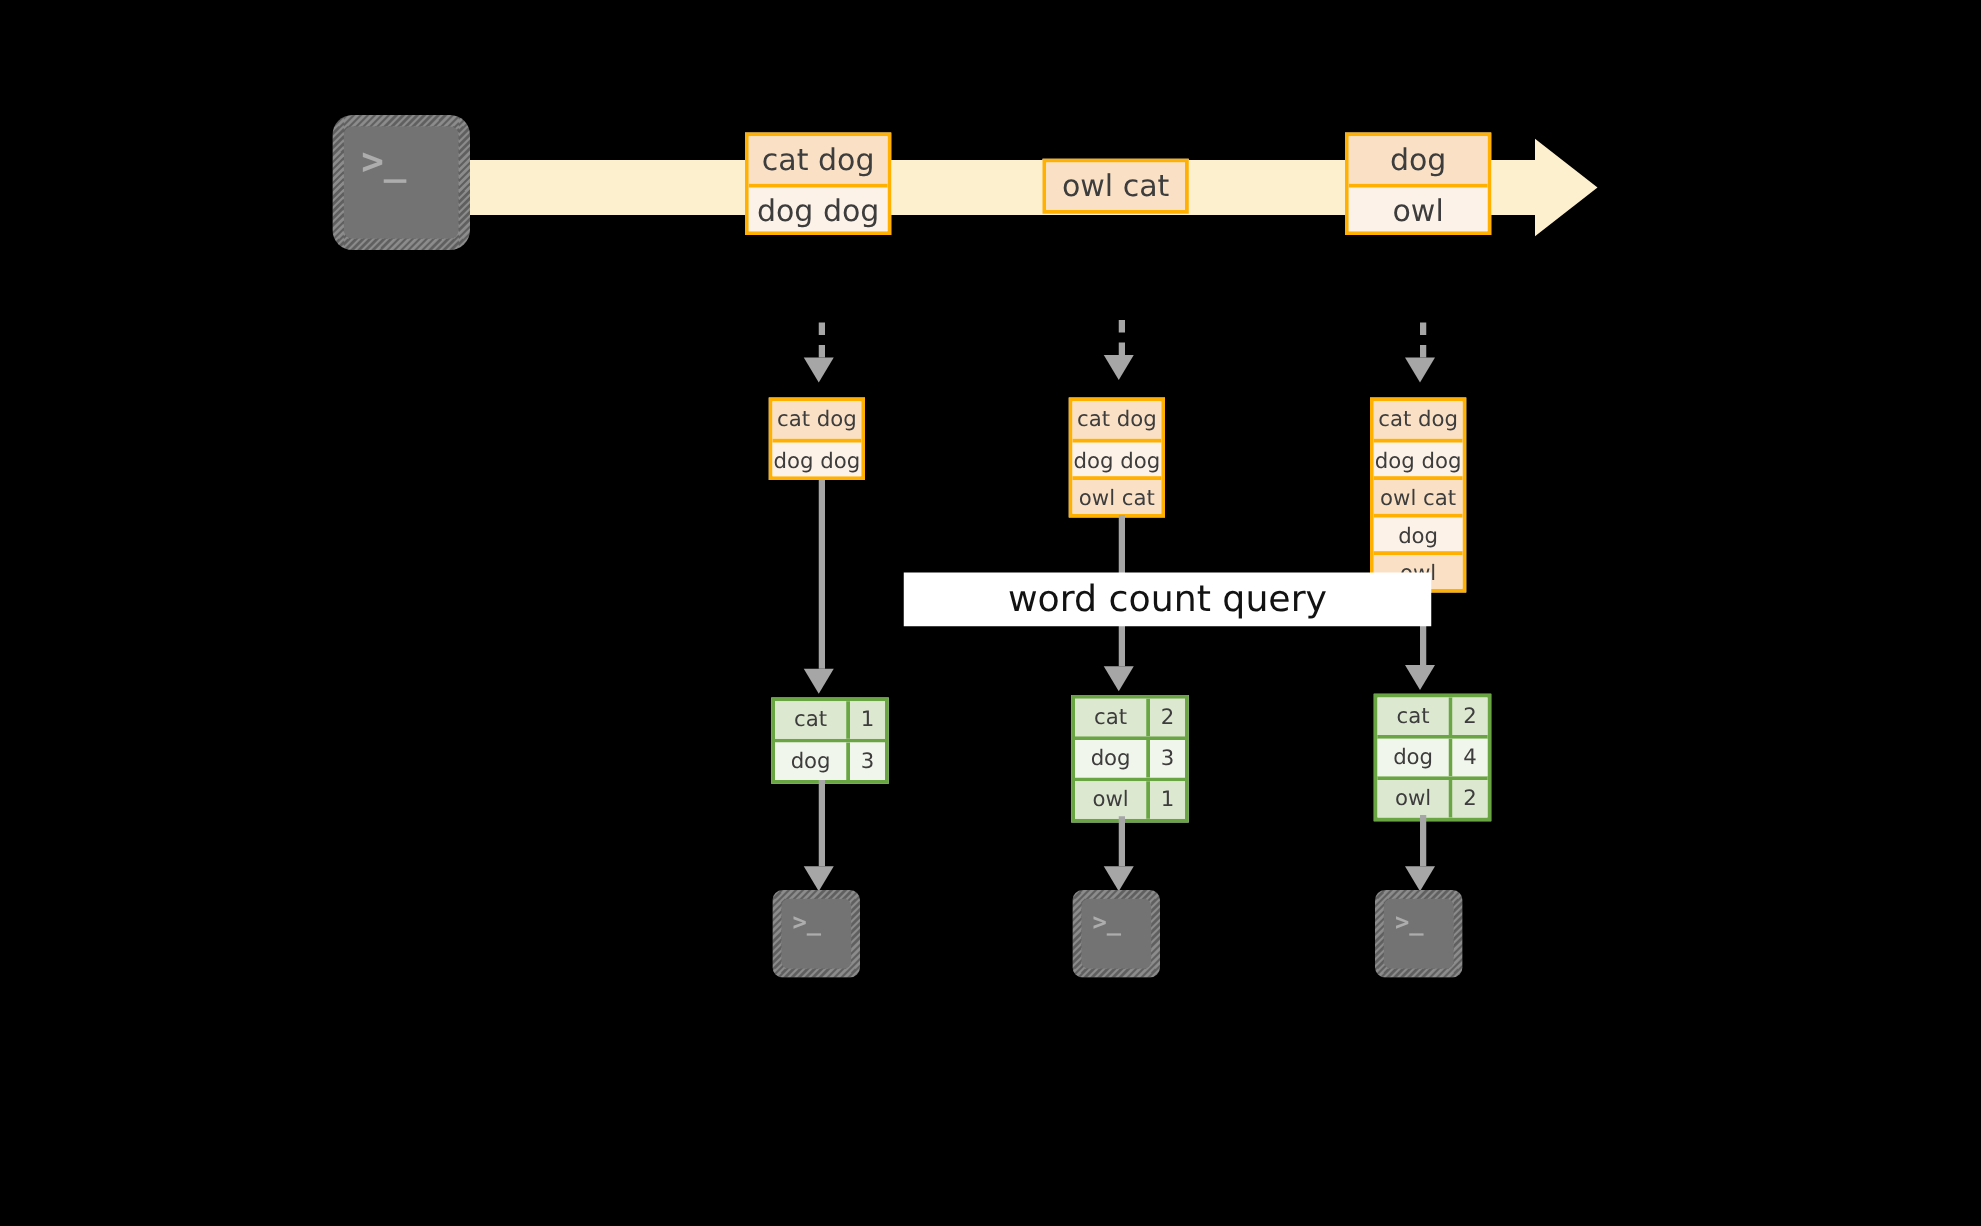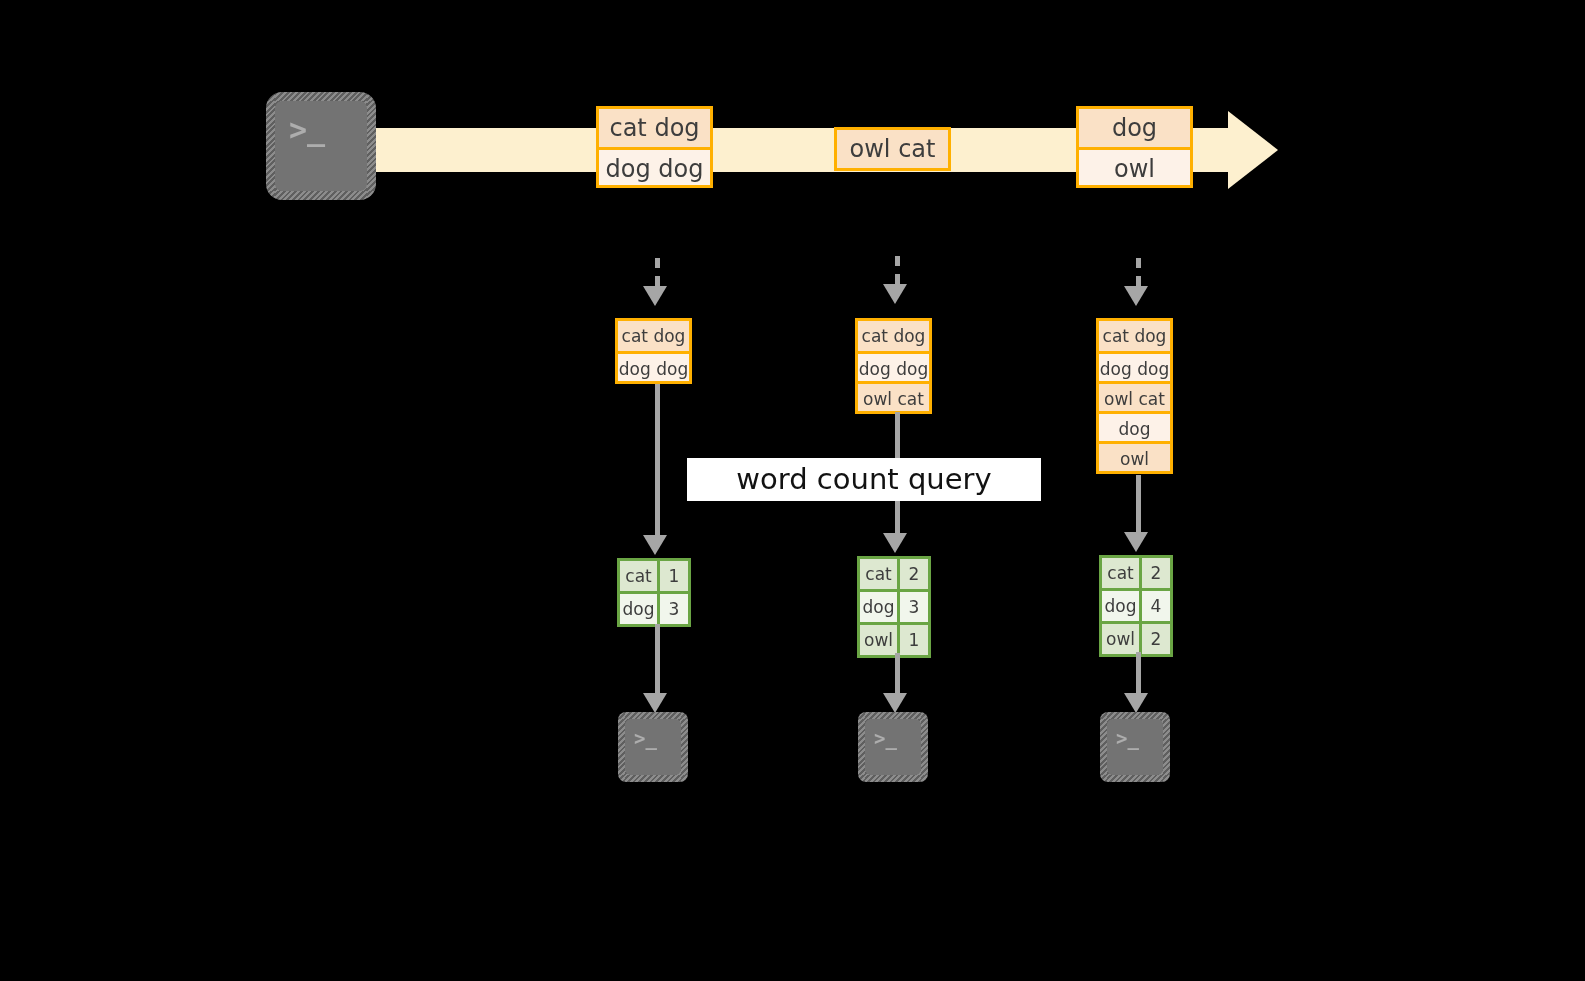--- a/index.html
+++ b/index.html
@@ -138,21 +138,21 @@
   .res-row.light .res-cell { background: #f1f6ec; }
   .res-cell {
     box-sizing: border-box;
     height: 30px;
     line-height: 30px;
     font-size: 17px;
     color: #3d3d3d;
     text-align: center;
     white-space: nowrap;
   }
-  .res-cell.key { width: 40px; border-right: 3px solid #6aa544; }
+  .res-cell.key { width: 60px; border-right: 3px solid #6aa544; }
   .res-cell.val { width: 28px; }
   .res-1 { left: 617px; top: 558px; }
   .res-2 { left: 857px; top: 556px; }
   .res-3 { left: 1099px; top: 555px; }
 
   
   .conn {
     position: absolute;
     width: 0;
     border-left: 5px solid #a6a6a6;
@@ -166,23 +166,23 @@
     width: 0; height: 0;
     border-left: 12px solid transparent;
     border-right: 12px solid transparent;
     border-top: 20px solid #a6a6a6;
     margin-left: -12px;
   }
 
   
   .label-banner {
     position: absolute;
-    left: 687px;
+    left: 723px;
     top: 458px;
-    width: 354px;
+    width: 422px;
     height: 43px;
     background: #ffffff;
     color: #121212;
     font-size: 29px;
     line-height: 43px;
     text-align: center;
     white-space: nowrap;
   }
 </style>
 </head>

